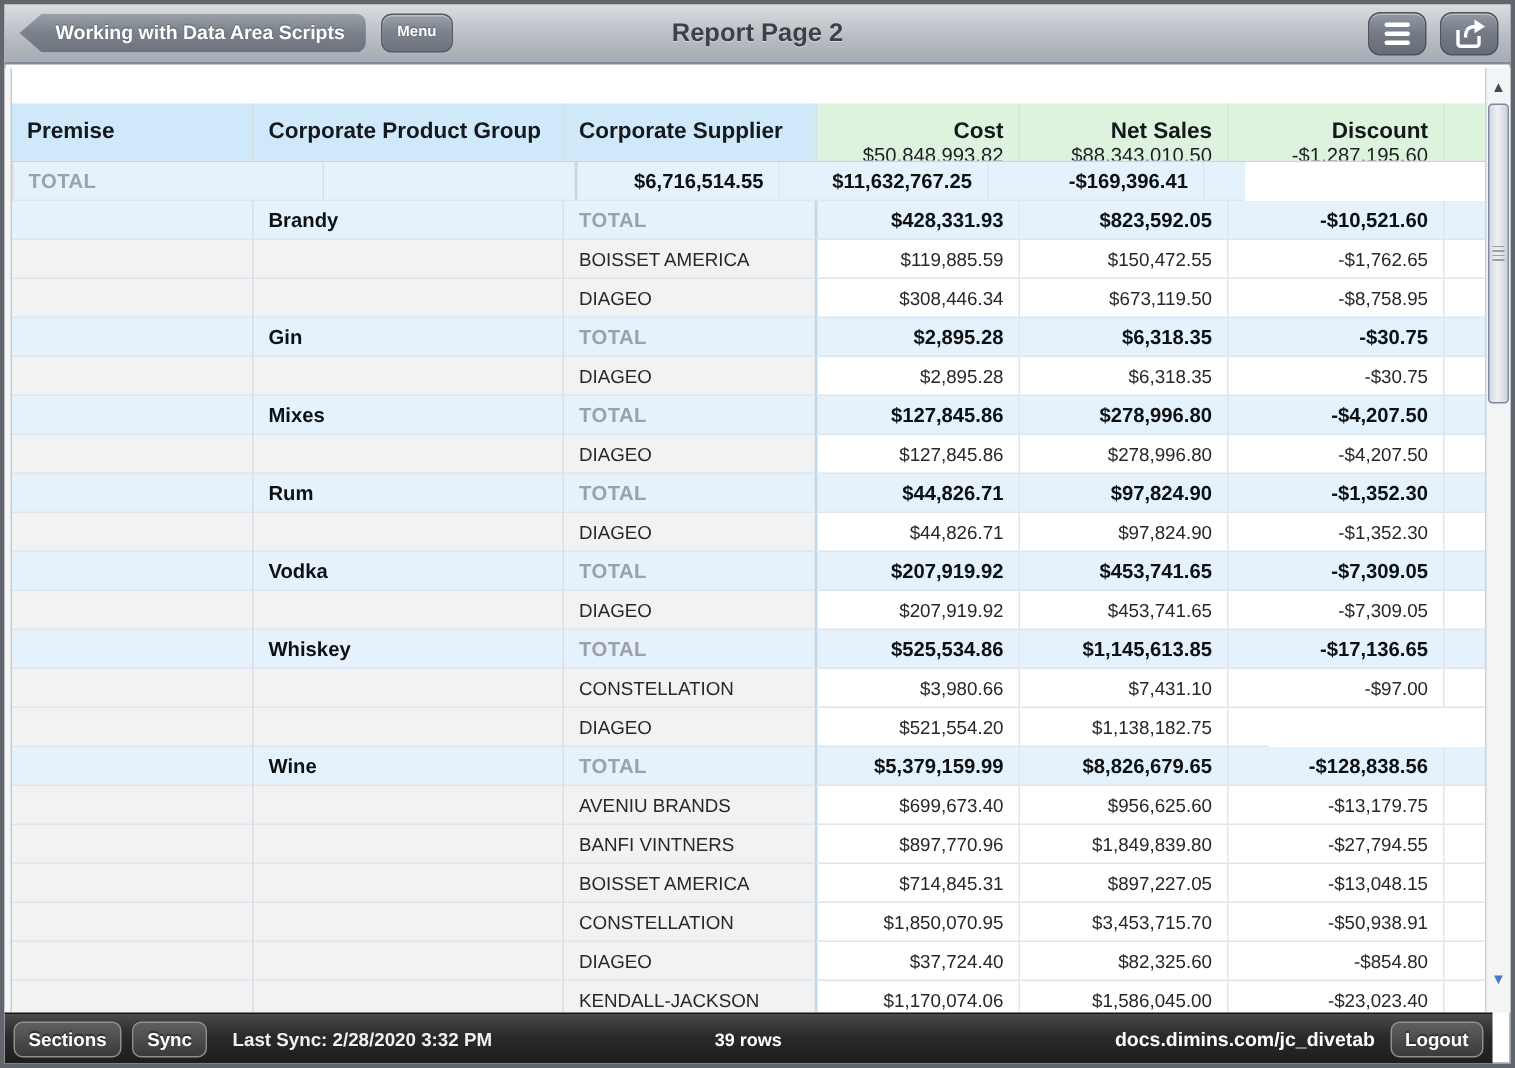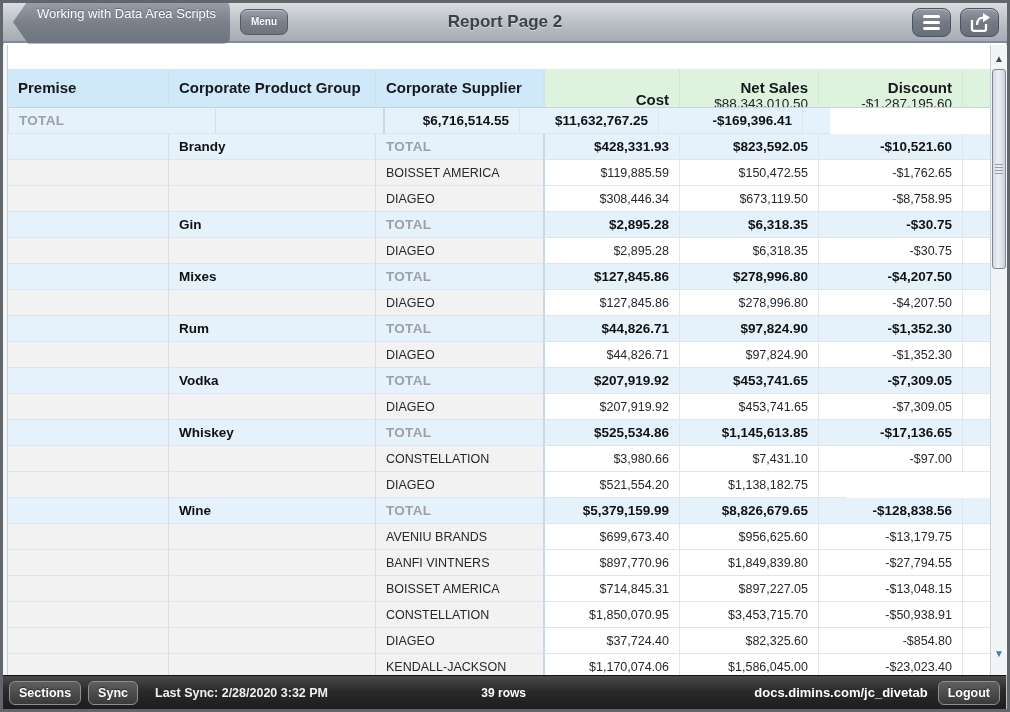--- a/index.html
+++ b/index.html
@@ -11,22 +11,22 @@
     overflow:hidden;
   }
   
   .topbar{
     position:absolute; top:0; left:0; right:0; height:40px;
     background:linear-gradient(#dadde0,#b9bec5 55%,#a7acb4);
     border-bottom:2px solid #7e8b9d;
     display:flex; align-items:center; padding:0 8px;
   }
   .btn-back{
-    position:relative; height:43px; line-height:26px;
-    padding:0 14px 0 24px; color:#fff; font-weight:normal; font-size:13px;
+    position:relative; height:26px; line-height:26px;
+    padding:0 14px 0 24px; color:#fff; font-weight:bold; font-size:13px;
     background:linear-gradient(#9aa0aa,#7b818b 50%,#6e747e);
     clip-path:polygon(15px 0, 100% 0, 100% 100%, 15px 100%, 0 50%);
     border-radius:0 7px 7px 0;
     text-shadow:0 -1px 1px rgba(0,0,0,.35);
     margin-left:2px; cursor:pointer;
   }
   .btn-pill{
     height:26px; line-height:24px; padding:0 10px; margin-left:10px;
     color:#fff; font-weight:bold; font-size:10px;
     background:linear-gradient(#9aa0aa,#7b818b 50%,#6e747e);
@@ -69,21 +69,21 @@
   .hrow{ display:flex; height:63px; border-bottom:1px solid #c9d3dc; }
   .hcell{ display:flex; flex-direction:column; align-items:stretch; overflow:hidden;margin-top:24px; }
   .hcell .hlabel{ font-size:15px; font-weight:bold; color:#15181c; padding-top:10px; white-space:nowrap;}
   .hcell .htotal{ margin-top:auto; padding-bottom:7px; font-size:13.5px; color:#1c1f24; text-align:right; white-space:nowrap;}
   .h-blue{ background:#cfe8fa; }
   .h-green{ background:#def3de; }
   .hcell.num .hlabel{ text-align:right; }
   .h-premise{width:160px;padding:0 10px;}
   .h-group{width:207px;padding:0 10px;border-left:1px solid #d8dee4;}
   .h-supplier{width:168px;padding:0 10px;border-left:1px solid #d8dee4;}
-  .h-cost{width:136px;padding:12px 10px;border-left:2px solid #cfe3f2;}
+  .h-cost{width:136px;padding:0 10px;border-left:2px solid #cfe3f2;}
   .h-net{width:139px;padding:0 10px;border-left:1px solid #d2e8d2;}
   .h-disc{width:144px;padding:0 10px;border-left:1px solid #d2e8d2;}
   .h-extra{width:28px;border-left:1px solid #d2e8d2;}
   
   .rows{ height:567px; overflow:hidden; }
   .trow{ display:flex; height:26px; }
   .trow .cell{ border-bottom:1px solid #dde6ee; height:26px; }
   .trow.total{ font-size:13.5px; }
   .trow.total .cell{ background:#e6f2fb; }
   .trow.total .lbl{ font-weight:bold; color:#0e1114; }
@@ -105,21 +105,21 @@
     position:absolute; top:24px; left:1px; width:14px; height:200px;
     background:linear-gradient(to right,#d4d9e0,#eef0f3 45%,#ccd1d9);
     border:1px solid #7c88a0; border-radius:3px; cursor:grab;
   }
   .scroll-thumb::after{
     content:""; position:absolute; left:2px; right:2px; top:94px; height:11px;
     background:repeating-linear-gradient(#98a0ae 0 1px, transparent 1px 3px);
   }
   
   .bottombar{
-    position:absolute; left:0; right:1px; bottom:0; height:34px;
+    position:absolute; left:0; right:12px; bottom:0; height:34px;
     background:linear-gradient(#4a4a4a,#2a2a2a 45%,#1d1d1d);
     border-top:1px solid #101316;
     display:flex; align-items:center; padding:0 6px; color:#fff;
   }
   .btn-dark{
     height:24px; line-height:22px; padding:0 9px;
     background:linear-gradient(#5f5f5f,#3a3a3a);
     border:1px solid #8f8f8f; border-radius:6px;
     color:#fff; font-weight:bold; font-size:12.5px; cursor:pointer;
     margin-right:7px; text-shadow:0 -1px 1px rgba(0,0,0,.5);

